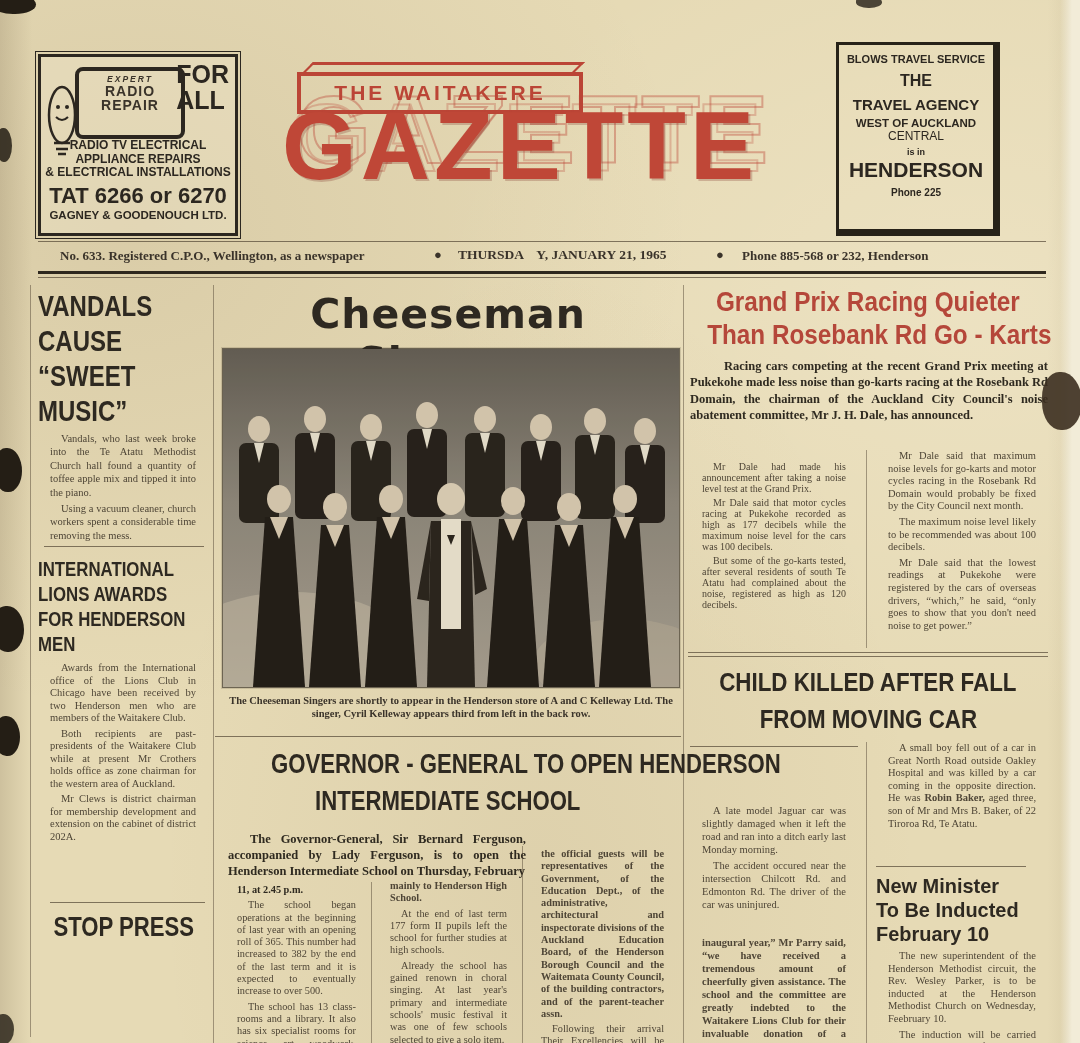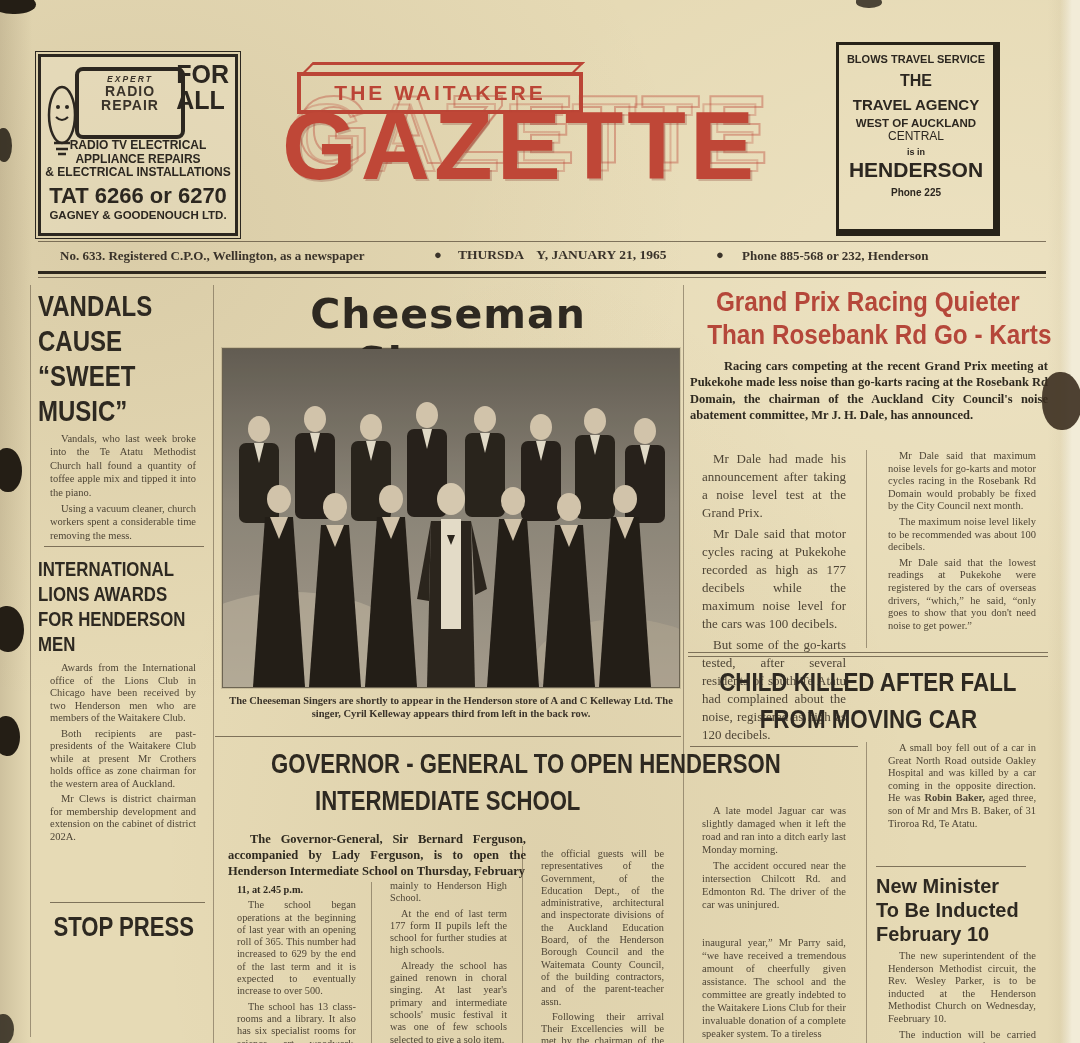--- a/index.html
+++ b/index.html
@@ -19,21 +19,21 @@
   .just{text-align:justify;}
   .ctr{text-align:center;}
   .pre{white-space:pre;}
   .red{color:#bb4536;}
   .hr{position:absolute;height:1px;background:rgba(70,58,42,.65);}
   .hr2{position:absolute;height:3px;background:#2e281e;}
   .vr{position:absolute;width:1px;background:rgba(70,58,42,.45);}
   .sqz{display:inline-block;transform:scaleX(.82);transform-origin:50% 50%;white-space:nowrap;}
   .sqzL{display:inline-block;transform:scaleX(.80);transform-origin:0 50%;white-space:nowrap;}
   .bodycol p{margin:0 12px 3px;text-indent:11px;line-height:inherit;}
-  .bodycol p.noind{text-indent:0;}
+  .bodycol p.noind{text-indent:0;font-weight:bold;}
   .faded{color:#4e4536;}
   .boldlead{font-weight:bold;color:#2f2a20;}
   
   #left-ad{left:38px;top:54px;width:194px;height:176px;border:3px solid #2c2720;outline:1px solid #2c2720;outline-offset:2px;background:rgba(240,232,206,.35);}
   #tv-screen{position:absolute;left:34px;top:10px;width:102px;height:64px;border:4px solid #2c2720;border-radius:8px;text-align:center;}
   #tv-screen .ex{font-style:italic;font-size:8.5px;font-weight:bold;letter-spacing:2px;margin-top:3px;}
   #tv-screen .rr{font-size:14px;font-weight:900;line-height:14px;letter-spacing:1px;font-family:"Liberation Sans",sans-serif;}
   #forall{right:6px;top:4px;font-weight:900;font-size:25px;line-height:26px;color:#2c2720;}
   #lad-lines{left:0;top:82px;width:100%;text-align:center;font-weight:800;font-size:12px;line-height:13.5px;color:#2c2720;}
   #lad-phone{left:0;top:126px;width:100%;text-align:center;font-weight:900;font-size:22px;color:#2c2720;}
@@ -257,21 +257,21 @@
     <div><span class="sqz">INTERMEDIATE SCHOOL</span></div>
   </div>
 
   <div class="abs just boldlead" style="left:228px;top:832px;width:298px;font-size:12.5px;line-height:15.8px;text-indent:22px">The Governor-General, Sir Bernard Ferguson, accompanied by Lady Ferguson, is to open the Henderson Intermediate School on Thursday, February</div>
 
   <div class="vr" style="left:371px;top:882px;height:161px"></div>
   <div class="vr" style="left:522px;top:846px;height:197px"></div>
 
   <div class="abs just bodycol faded" style="left:225px;top:884px;width:143px;font-size:10.3px;line-height:12.3px">
     <p class="noind boldlead">11, at 2.45 p.m.</p>
-    <p>The school began operations at the beginning of last year with an opening roll of 365. This number had increased to 629 by the end of the last term and it is expected to eventually increase to over 500.</p>
+    <p>The school began operations at the beginning of last year with an opening roll of 365. This number had increased to 382 by the end of the last term and it is expected to eventually increase to over 500.</p>
     <p>The school has 13 class-rooms and a library. It also has six specialist rooms for science, art, woodwork, metal-work, cooking and sewing.</p>
   </div>
   <div class="abs just bodycol faded" style="left:378px;top:880px;width:141px;font-size:10.3px;line-height:12.3px">
     <p class="noind">mainly to Henderson High School.</p>
     <p>At the end of last term 177 form II pupils left the school for further studies at high schools.</p>
     <p>Already the school has gained renown in choral singing. At last year's primary and intermediate schools' music festival it was one of few schools selected to give a solo item.</p>
   </div>
   <div class="abs just bodycol faded" style="left:529px;top:848px;width:147px;font-size:10.3px;line-height:12.3px">
     <p class="noind">the official guests will be representatives of the Government, of the Education Dept., of the administrative, architectural and inspectorate divisions of the Auckland Education Board, of the Henderson Borough Council and the Waitemata County Council, of the building contractors, and of the parent-teacher assn.</p>
     <p>Following their arrival Their Excellencies will be met by the chairman of the Education Board, Mr H. Mawson and Mrs Mawson, Mr and Mrs Haydon and Mr and Mrs Parry.</p>
@@ -279,21 +279,21 @@
   </div>
 
   <div class="abs ctr h-cond red" style="left:688px;top:286px;width:360px;font-size:27px;line-height:33px;color:#b5473a">
     <div><span class="sqz" style="transform:scaleX(.9)">Grand Prix Racing Quieter</span></div>
     <div><span class="sqz" style="transform:scaleX(.9)">Than Rosebank Rd Go - Karts</span></div>
   </div>
 
   <div class="abs just boldlead" style="left:690px;top:358px;width:358px;font-size:12.5px;line-height:16.4px;text-indent:34px">Racing cars competing at the recent Grand Prix meeting at Pukekohe made less noise than go-karts racing at the Rosebank Rd Domain, the chairman of the Auckland City Council's noise abatement committee, Mr J. H. Dale, has announced.</div>
 
   <div class="vr" style="left:866px;top:450px;height:198px"></div>
-  <div class="abs just bodycol faded" style="left:690px;top:450px;width:168px;font-size:13px;line-height:18px">
+  <div class="abs just bodycol faded" style="left:690px;top:461px;width:168px;font-size:10px;line-height:11px">
     <p>Mr Dale had made his announcement after taking a noise level test at the Grand Prix.</p>
     <p>Mr Dale said that motor cycles racing at Pukekohe recorded as high as 177 decibels while the maximum noise level for the cars was 100 decibels.</p>
     <p>But some of the go-karts tested, after several residents of south Te Atatu had complained about the noise, registered as high as 120 decibels.</p>
   </div>
   <div class="abs just bodycol faded" style="left:876px;top:450px;width:172px;font-size:10.5px;line-height:12.6px">
     <p>Mr Dale said that maximum noise levels for go-karts and motor cycles racing in the Rosebank Rd Domain would probably be fixed by the City Council next month.</p>
     <p>The maximum noise level likely to be recommended was about 100 decibels.</p>
     <p>Mr Dale said that the lowest readings at Pukekohe were registered by the cars of overseas drivers, “which,” he said, “only goes to show that you don't need noise to get power.”</p>
   </div>
 
@@ -310,21 +310,21 @@
   <div class="hr" style="left:690px;top:746px;width:168px"></div>
   <div class="abs just bodycol faded" style="left:690px;top:804px;width:168px;font-size:10.5px;line-height:13px">
     <p>A late model Jaguar car was slightly damaged when it left the road and ran into a ditch early last Monday morning.</p>
     <p>The accident occured near the intersection Chilcott Rd. and Edmonton Rd. The driver of the car was uninjured.</p>
   </div>
   <div class="abs just bodycol faded" style="left:690px;top:936px;width:168px;font-size:10.5px;line-height:13px">
     <p class="noind">inaugural year,” Mr Parry said, “we have received a tremendous amount of cheerfully given assistance. The school and the committee are greatly indebted to the Waitakere Lions Club for their invaluable donation of a complete speaker system. To a tireless</p>
   </div>
 
   <div class="abs just bodycol faded" style="left:876px;top:742px;width:172px;font-size:10.5px;line-height:12.6px">
-    <p><span>A small boy fell out of a car in Great North Road outside Oakley Hospital and was killed by a car coming in the opposite direction. He was</span> <b>Robin Baker,</b> <span>aged three, son of Mr and Mrs B. Baker, of 31 Tiroroa Rd, Te Atatu.</span></p>
+    <p><span>A small boy fell out of a car in Great North Road outside Oakley Hospital and was killed by a car coming in the opposite direction. He was</span> <b>Robin Baker,</b> <span>aged three, son of Mr and Mrs B. Baker, of 22 Tiroroa Rd, Te Atatu.</span></p>
   </div>
 
   <div class="hr" style="left:876px;top:866px;width:150px"></div>
   <div class="abs h-cond" style="left:876px;top:874px;width:180px;font-size:21px;line-height:24px">
     <div><span class="sqzL" style="transform:scaleX(.95)">New Minister</span></div>
     <div><span class="sqzL" style="transform:scaleX(.95)">To Be Inducted</span></div>
     <div><span class="sqzL" style="transform:scaleX(.95)">February 10</span></div>
   </div>
   <div class="abs just bodycol faded" style="left:876px;top:950px;width:172px;font-size:10.5px;line-height:12.6px">
     <p>The new superintendent of the Henderson Methodist circuit, the Rev. Wesley Parker, is to be inducted at the Henderson Methodist Church on Wednesday, Feebruary 10.</p>

